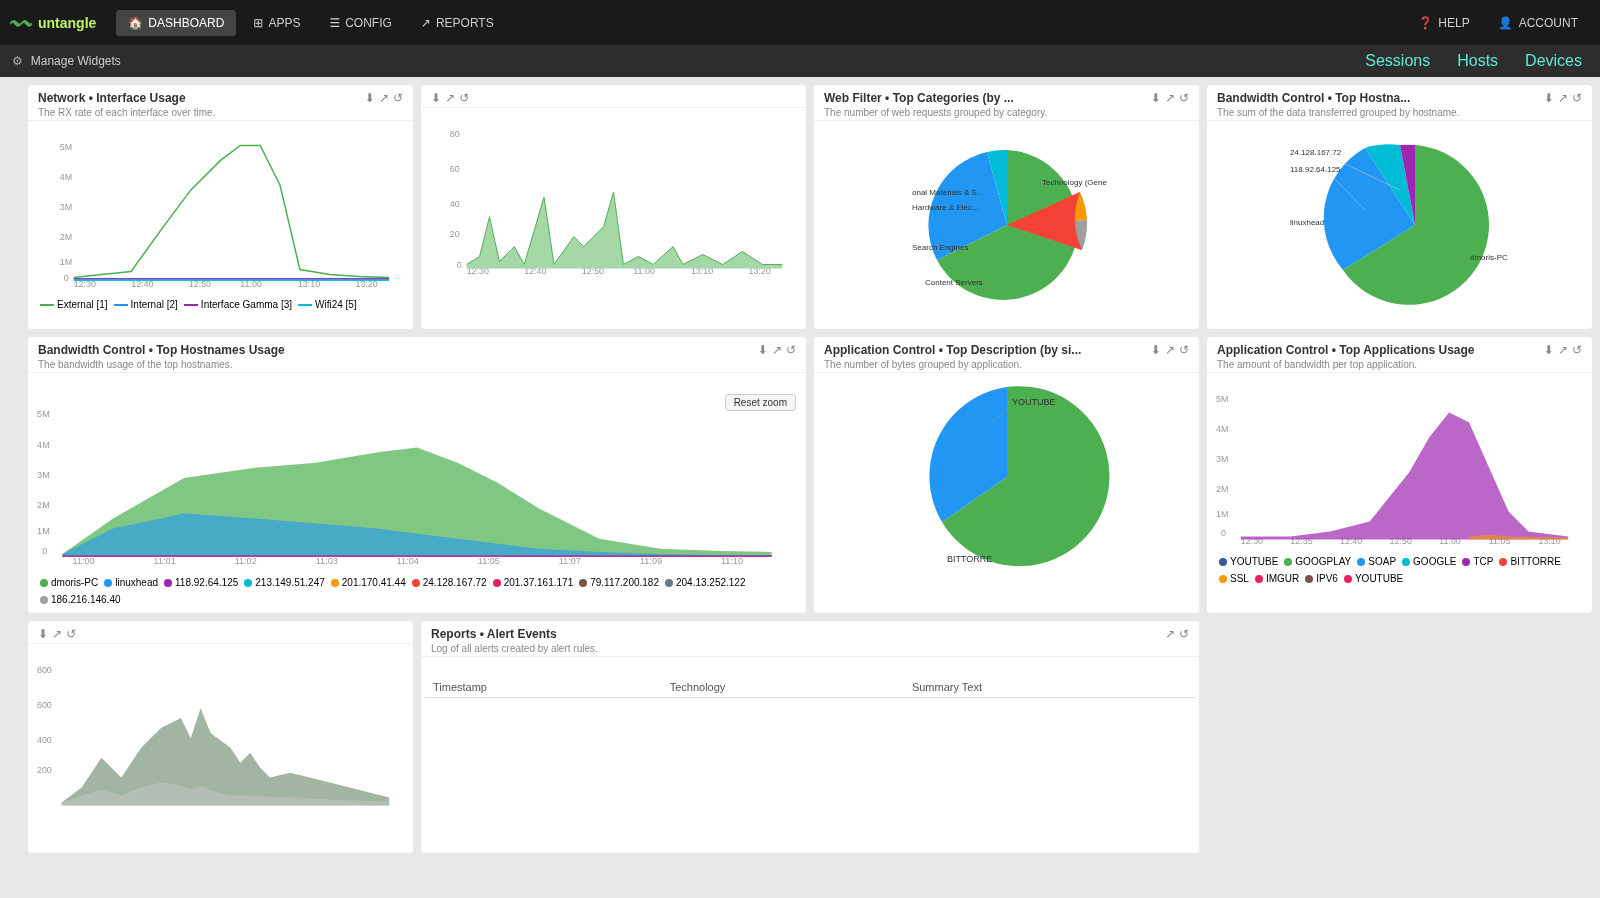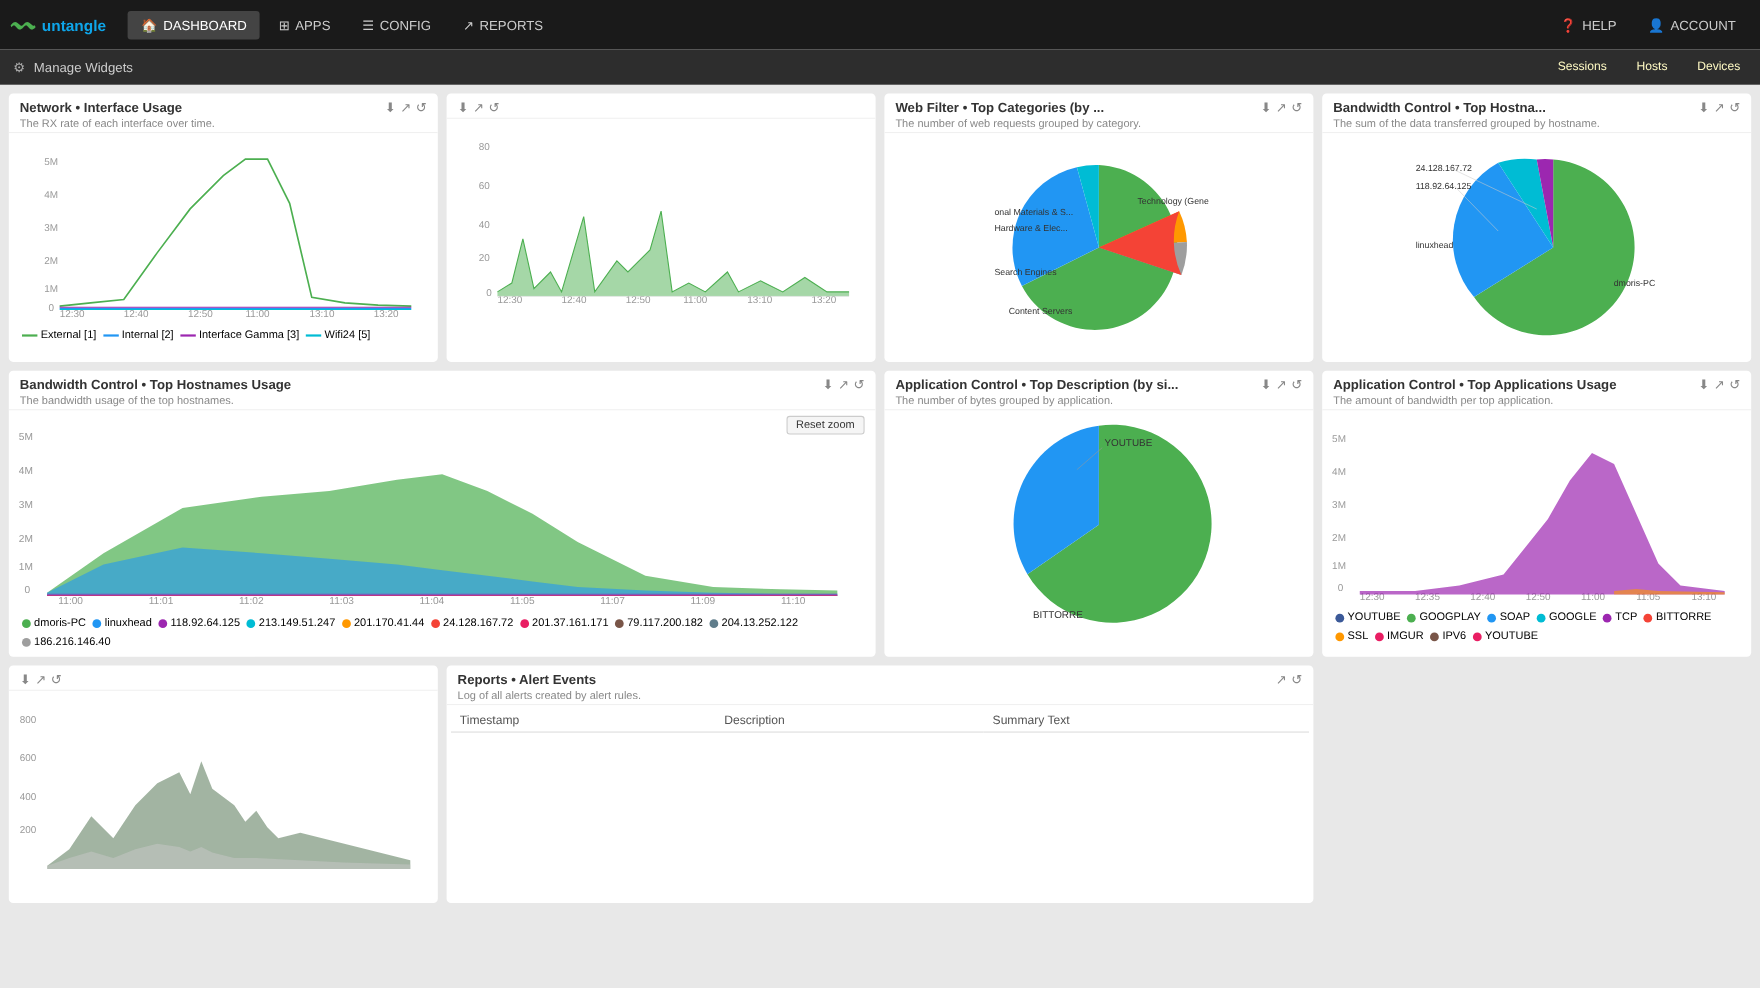--- a/index.html
+++ b/index.html
@@ -10,21 +10,21 @@
       background: #1a1a1a;
       height: 45px;
       display: flex;
       align-items: center;
       padding: 0 10px;
       justify-content: space-between;
     }
     .topnav-left { display: flex; align-items: center; gap: 5px; }
     .logo { display: flex; align-items: center; gap: 6px; margin-right: 15px; }
     .logo-wave { color: #4caf50; font-size: 22px; line-height: 1; }
-    .logo-text { color: #0ea5e9; font-size: 14px; font-weight: bold; }
+    .logo-text { color: #bef264; font-size: 14px; font-weight: bold; }
     .nav-btn {
       color: #ccc;
       background: none;
       border: none;
       padding: 6px 12px;
       cursor: pointer;
       font-size: 12px;
       display: flex;
       align-items: center;
       gap: 5px;
@@ -37,24 +37,24 @@
     .toolbar {
       background: #2d2d2d;
       height: 32px;
       display: flex;
       align-items: center;
       padding: 0 12px;
       justify-content: space-between;
     }
     .toolbar-left { display: flex; align-items: center; gap: 8px; color: #ccc; font-size: 12px; }
     .toolbar-right { display: flex; align-items: center; gap: 15px; }
-    .toolbar-tab { color: #fef9c3; font-size: 11px; cursor: pointer; padding: 4px 6px; }
-
-    
-    .dashboard { padding: 8px; display: grid; grid-template-columns: repeat(4, 1fr); gap: 8px; }
+    .toolbar-tab { color: #5eead4; font-size: 16px; cursor: pointer; padding: 4px 6px; }
+
+    
+    .dashboard { padding: 8px; display: grid; grid-template-columns: repeat(4, 1fr); gap: 8px; margin-left: 20px; }
 
     
     .widget {
       background: #fff;
       border-radius: 4px;
       overflow: hidden;
       display: flex;
       flex-direction: column;
     }
     .widget-header {
@@ -64,21 +64,21 @@
       justify-content: space-between;
       align-items: flex-start;
     }
     .widget-title { font-size: 12px; font-weight: bold; color: #333; }
     .widget-subtitle { font-size: 10px; color: #888; margin-top: 2px; }
     .widget-controls { display: flex; gap: 4px; align-items: center; }
     .widget-ctrl-btn { background: none; border: none; cursor: pointer; color: #888; font-size: 12px; }
     .widget-body { flex: 1; padding: 4px; position: relative; min-height: 180px; }
 
     
-    .span-2 { grid-column: span 2; }
+    .span-2 { grid-column: span 2; gap: 16px; }
 
     
     
 
     
     .chart-area { width: 100%; height: 170px; position: relative; overflow: hidden; }
     .chart-svg { width: 100%; height: 100%; }
 
     
     .legend { display: flex; flex-wrap: wrap; gap: 6px; padding: 4px 8px; font-size: 10px; }
@@ -554,21 +554,21 @@
       <div class="widget-controls">
         <button class="widget-ctrl-btn">↗</button>
         <button class="widget-ctrl-btn">↺</button>
       </div>
     </div>
     <div class="widget-body">
       <table class="alert-table">
         <thead>
           <tr>
             <th>Timestamp</th>
-            <th>Description</th>
+            <th>Technology</th>
             <th>Summary Text</th>
           </tr>
         </thead>
         <tbody>
           
         </tbody>
       </table>
     </div>
   </div>
 

